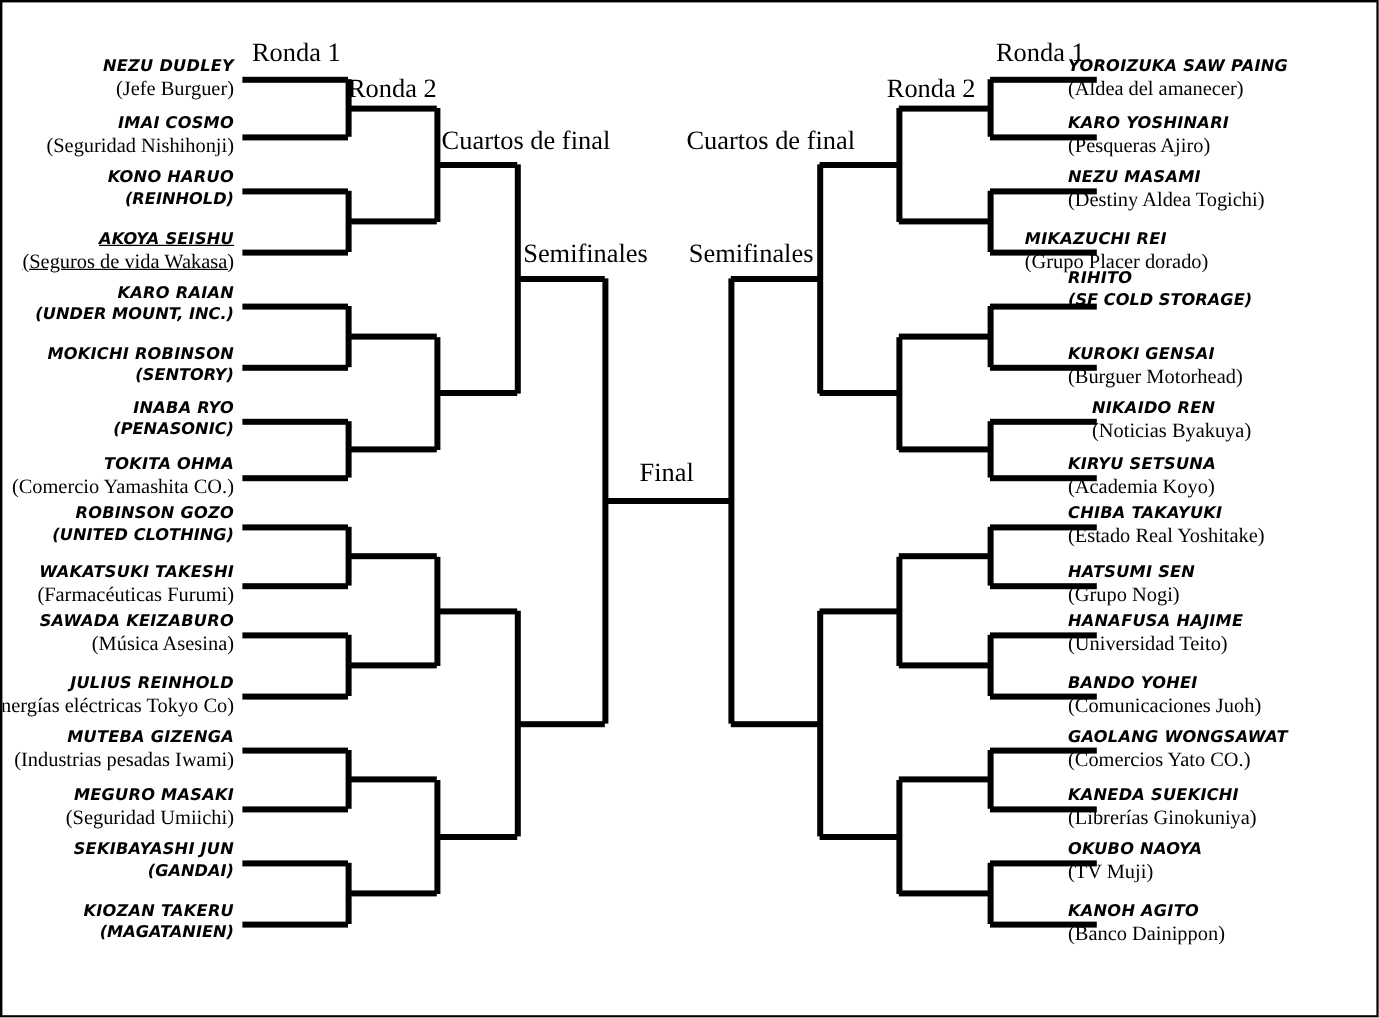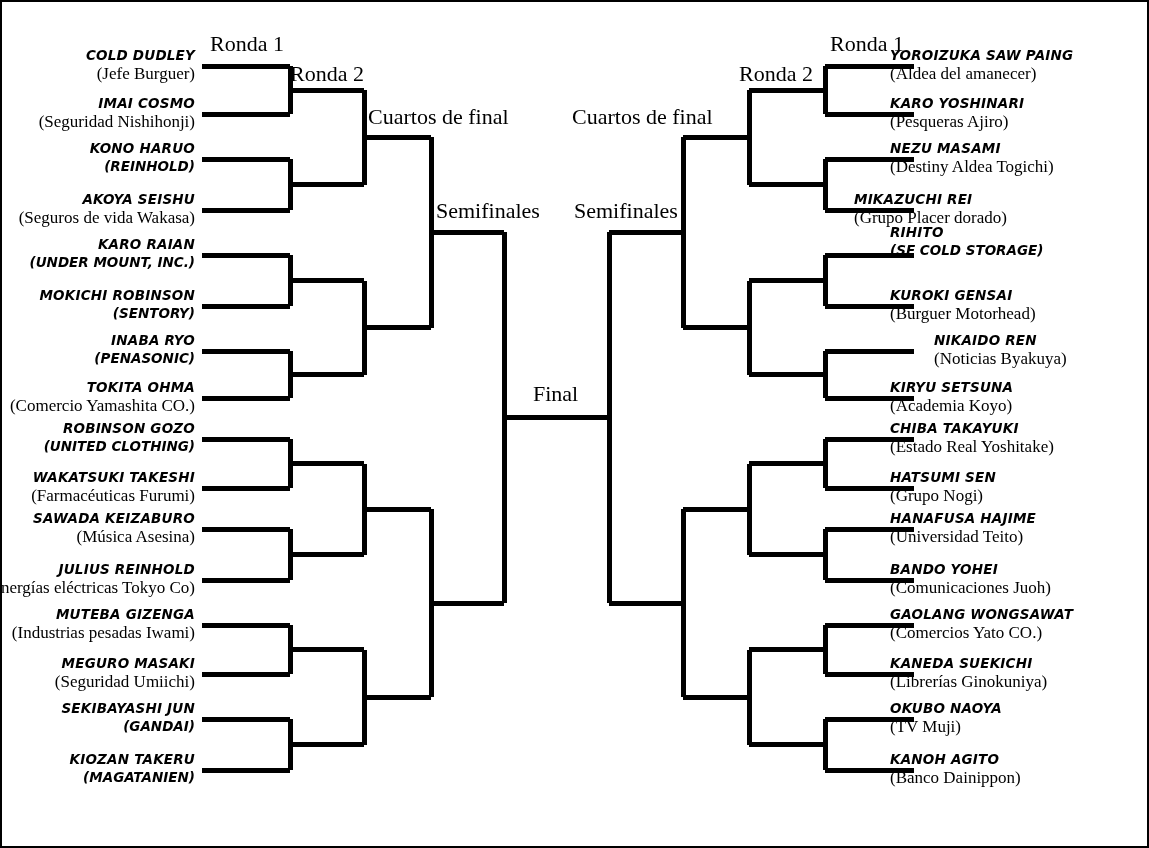--- a/index.html
+++ b/index.html
@@ -137,32 +137,32 @@
       <div class="h" style="left: 681px; width: 66px; top: 692.5px; height: 5px;"></div>
       <div class="v" style="top: 507px; height: 188px; left: 678.5px; width: 5px;"></div>
       <div class="h" style="left: 607px; width: 74px; top: 227.875px; height: 5px;"></div>
       <div class="h" style="left: 607px; width: 74px; top: 598.5px; height: 5px;"></div>
       <div class="v" style="top: 230.375px; height: 370.625px; left: 604.5px; width: 5px;"></div>
       <div class="h" style="left: 502px; width: 105px; top: 413.188px; height: 5px;"></div>
     </div>
 
   <div id="left-labels">
       <div class="comp left" style="right: 952px; top: 47px;">
-        <span class="nm">COLD DUDLEY</span>
+        <span class="nm">NEZU DUDLEY</span>
         <span class="org">(Jefe Burguer)</span>
       </div>
       <div class="comp left" style="right: 952px; top: 95px;">
         <span class="nm">IMAI COSMO</span>
         <span class="org">(Seguridad Nishihonji)</span>
       </div>
       <div class="comp left" style="right: 952px; top: 140px;">
         <span class="nm">KONO HARUO</span>
         <span class="org" style="font-family: &quot;DejaVu Sans&quot;, sans-serif; font-weight: bold; font-style: italic; font-size: 13.5px; margin-top: 4px;">(REINHOLD)</span>
       </div>
-      <div class="comp left" style="right: 952px; top: 191px;">
+      <div class="comp left" style="right: 952px; top: 191px; text-decoration: underline;">
         <span class="nm">AKOYA SEISHU</span>
         <span class="org">(Seguros de vida Wakasa)</span>
       </div>
       <div class="comp left" style="right: 952px; top: 236px;">
         <span class="nm">KARO RAIAN</span>
         <span class="org" style="font-family: &quot;DejaVu Sans&quot;, sans-serif; font-weight: bold; font-style: italic; font-size: 13.5px; margin-top: 4px;">(UNDER MOUNT, INC.)</span>
       </div>
       <div class="comp left" style="right: 952px; top: 287px;">
         <span class="nm">MOKICHI ROBINSON</span>
         <span class="org" style="font-family: &quot;DejaVu Sans&quot;, sans-serif; font-weight: bold; font-style: italic; font-size: 13.5px; margin-top: 4px;">(SENTORY)</span>
@@ -227,21 +227,21 @@
         <span class="org">(Grupo Placer dorado)</span>
       </div>
       <div class="comp right" style="left: 888px; top: 224px;">
         <span class="nm">RIHITO</span>
         <span class="org" style="font-family: &quot;DejaVu Sans&quot;, sans-serif; font-weight: bold; font-style: italic; font-size: 13.5px; margin-top: 4px;">(SF COLD STORAGE)</span>
       </div>
       <div class="comp right" style="left: 888px; top: 287px;">
         <span class="nm">KUROKI GENSAI</span>
         <span class="org">(Burguer Motorhead)</span>
       </div>
-      <div class="comp right" style="left: 932px; top: 332px;">
+      <div class="comp right" style="left: 908px; top: 332px;">
         <span class="nm">NIKAIDO REN</span>
         <span class="org">(Noticias Byakuya)</span>
       </div>
       <div class="comp right" style="left: 888px; top: 379px;">
         <span class="nm">KIRYU SETSUNA</span>
         <span class="org">(Academia Koyo)</span>
       </div>
       <div class="comp right" style="left: 888px; top: 420px;">
         <span class="nm">CHIBA TAKAYUKI</span>
         <span class="org">(Estado Real Yoshitake)</span>

